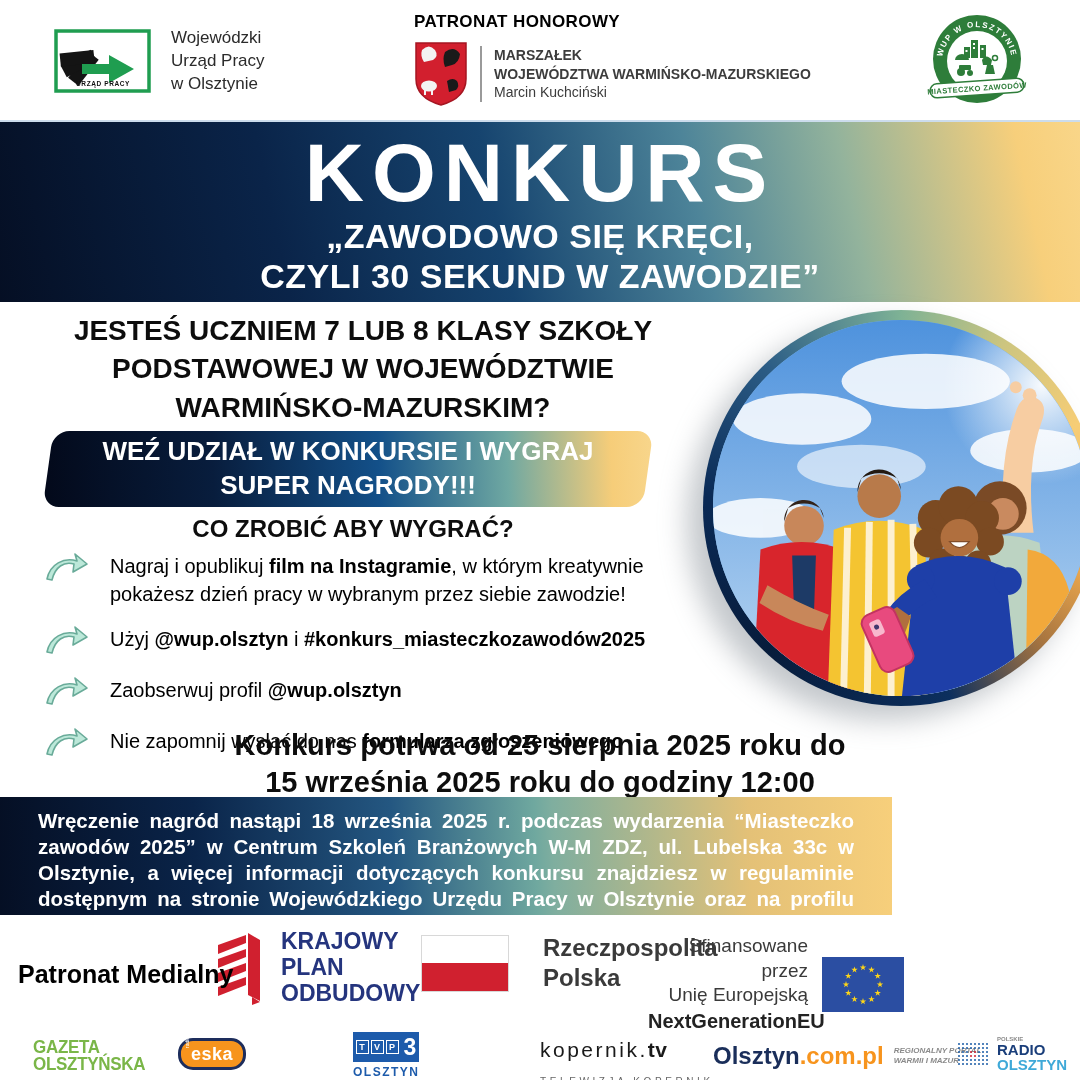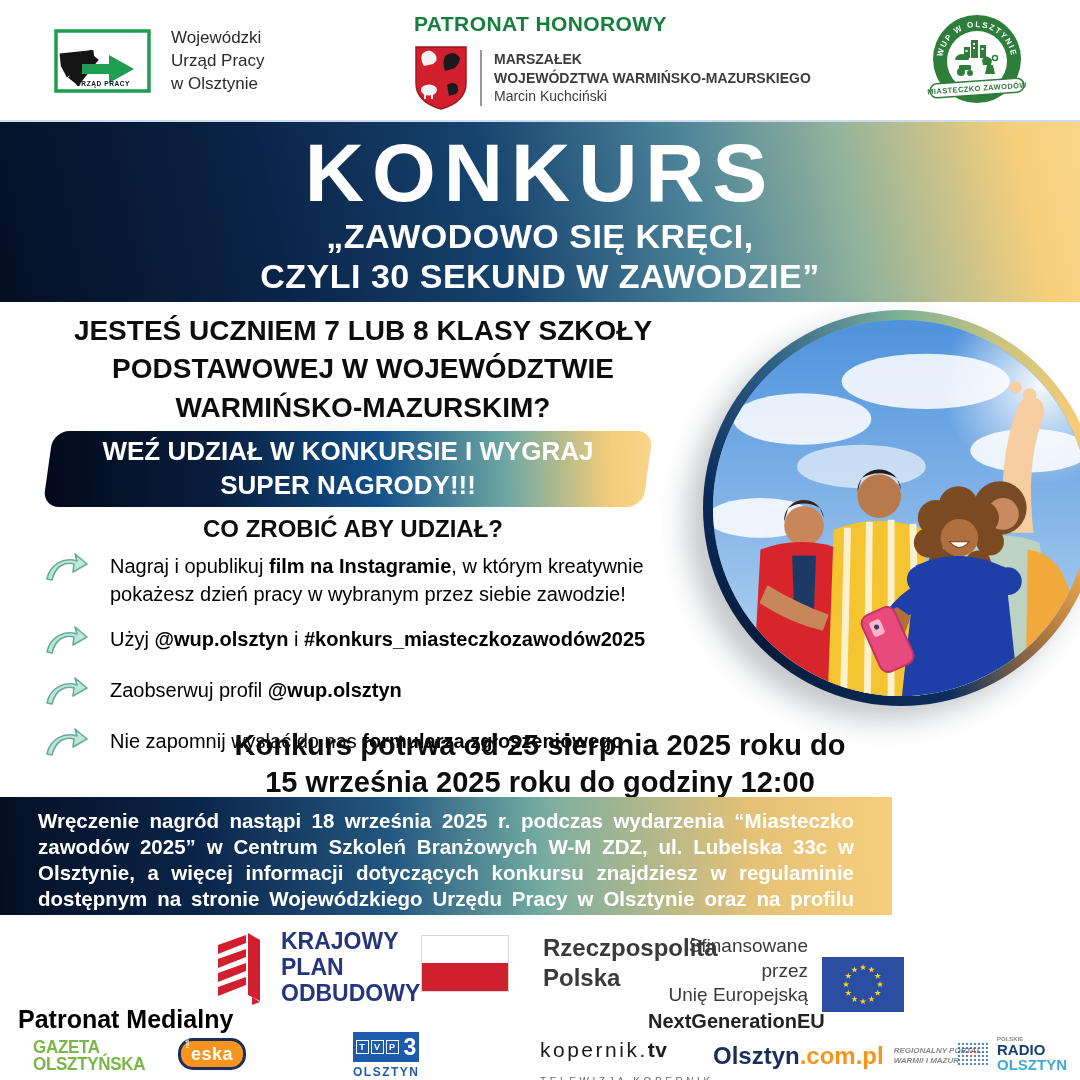--- a/index.html
+++ b/index.html
@@ -4,21 +4,21 @@
 <style>
   * { box-sizing: border-box; }
   body { margin:0; background:#ffffff; font-family:"Liberation Sans", sans-serif; }
   .canvas { position:relative; width:1080px; height:1080px; background:#fff; overflow:hidden; }
 
   
   .header { position:absolute; top:0; left:0; width:1080px; height:120px; background:#fff; }
   .wup-block { position:absolute; left:54px; top:27px; display:flex; align-items:center; gap:20px; }
   .wup-org { font-size:17px; color:#2b2b2b; line-height:1.35; }
   .patronat { position:absolute; left:414px; top:12px; }
-  .patronat-title { font-size:21px; font-weight:700; color:#15803d; letter-spacing:.4px; }
+  .patronat-title { font-size:17px; font-weight:700; color:#000000; letter-spacing:.4px; }
   .patronat-row { display:flex; align-items:center; gap:12px; margin-top:9px; }
   .patronat-divider { width:2px; height:56px; background:#9a9a9a; }
   .marszalek { font-size:14px; color:#3c3c3c; line-height:1.32; }
   .marszalek .b { font-weight:700; }
   .badge-wrap { position:absolute; left:925px; top:10px; }
 
   
   .title-band { position:absolute; top:120px; left:0; width:1080px; height:182px;
     border-top:2px solid #ccdcec;
     background:linear-gradient(78deg,#050f24 0%,#0a2449 26%,#16446f 46%,#4d8499 64%,#93b39c 78%,#f7cf7b 94%,#f9d689 100%);
@@ -71,21 +71,21 @@
   .flag-block { position:absolute; left:421px; top:933px; display:flex; align-items:center; gap:34px; }
   .pl-flag { width:88px; height:57px; border:1px solid #d8d8d8; }
   .pl-flag .w { height:50%; background:#fff; }
   .pl-flag .r { height:50%; background:#d0202f; }
   .poland-name { font-size:24px; color:#3a3a3a; font-weight:600; line-height:1.25; }
   .eu-block { position:absolute; left:648px; top:934px; display:flex; align-items:center; gap:14px; }
   .eu-text { text-align:right; font-size:19px; color:#3a3a3a; line-height:1.3; width:160px; }
   .eu-text .b { font-weight:700; font-size:20px; color:#222; }
 
   
-  .patronat-medialny { position:absolute; left:18px; top:1005px; font-size:25px; font-weight:700; color:#000; }
+  .patronat-medialny { position:absolute; left:18px; top:960px; font-size:25px; font-weight:700; color:#000; }
   .media-row { position:absolute; top:1032px; left:0; width:1080px; height:48px; }
   .gazeta { position:absolute; left:33px; top:8px; color:#7ab648; font-weight:800;
     font-size:17px; line-height:.92; letter-spacing:-.3px; transform:scaleY(1.08); }
   .eska { position:absolute; left:178px; top:6px; width:68px; height:32px; background:#f7941d;
     border:3px solid #1d2d5c; border-radius:15px; display:flex; align-items:center; justify-content:center; }
   .eska-main { color:#fff; font-weight:800; font-size:18px; letter-spacing:.5px; }
   .eska-small { position:absolute; left:3px; top:7px; color:#fff; font-size:5px; transform:rotate(-90deg); transform-origin:left top; }
   .tvp { position:absolute; left:353px; top:0; width:66px; text-align:center; }
   .tvp-box { width:66px; height:30px; background:#1d5bab; display:flex; align-items:center; justify-content:center; gap:2px; }
   .tvp-letter { width:13px; height:14px; border:1.5px solid #fff; color:#fff; font-size:9px; font-weight:700;
@@ -201,21 +201,21 @@
     <div>WARMIŃSKO-MAZURSKIM?</div>
   </div>
 
   <div class="banner">
     <div class="banner-inner">
       <div>WEŹ UDZIAŁ W KONKURSIE I WYGRAJ</div>
       <div>SUPER NAGRODY!!!</div>
     </div>
   </div>
 
-  <div class="steps-heading">CO ZROBIĆ ABY UDZIAŁ?</div>
+  <div class="steps-heading">CO ZROBIĆ ABY WYGRAĆ?</div>
 
   <div class="steps">
     <div class="step">
       <svg class="step-icon" width="48" height="36" viewBox="0 0 48 36">
         <path d="M5,28 C8,13 22,6 35,10 L33,3 L45,13 L31,21 L32,13 C22,10 13,16 10,29 Z" fill="#bce8d9" stroke="#69ab99" stroke-width="1.6" stroke-linejoin="round"></path>
       </svg>
       <div class="step-text"><span>Nagraj i opublikuj </span><span class="bold">film na Instagramie</span><span>, w którym kreatywnie pokażesz dzień pracy w wybranym przez siebie zawodzie!</span></div>
     </div>
 
     <div class="step">

